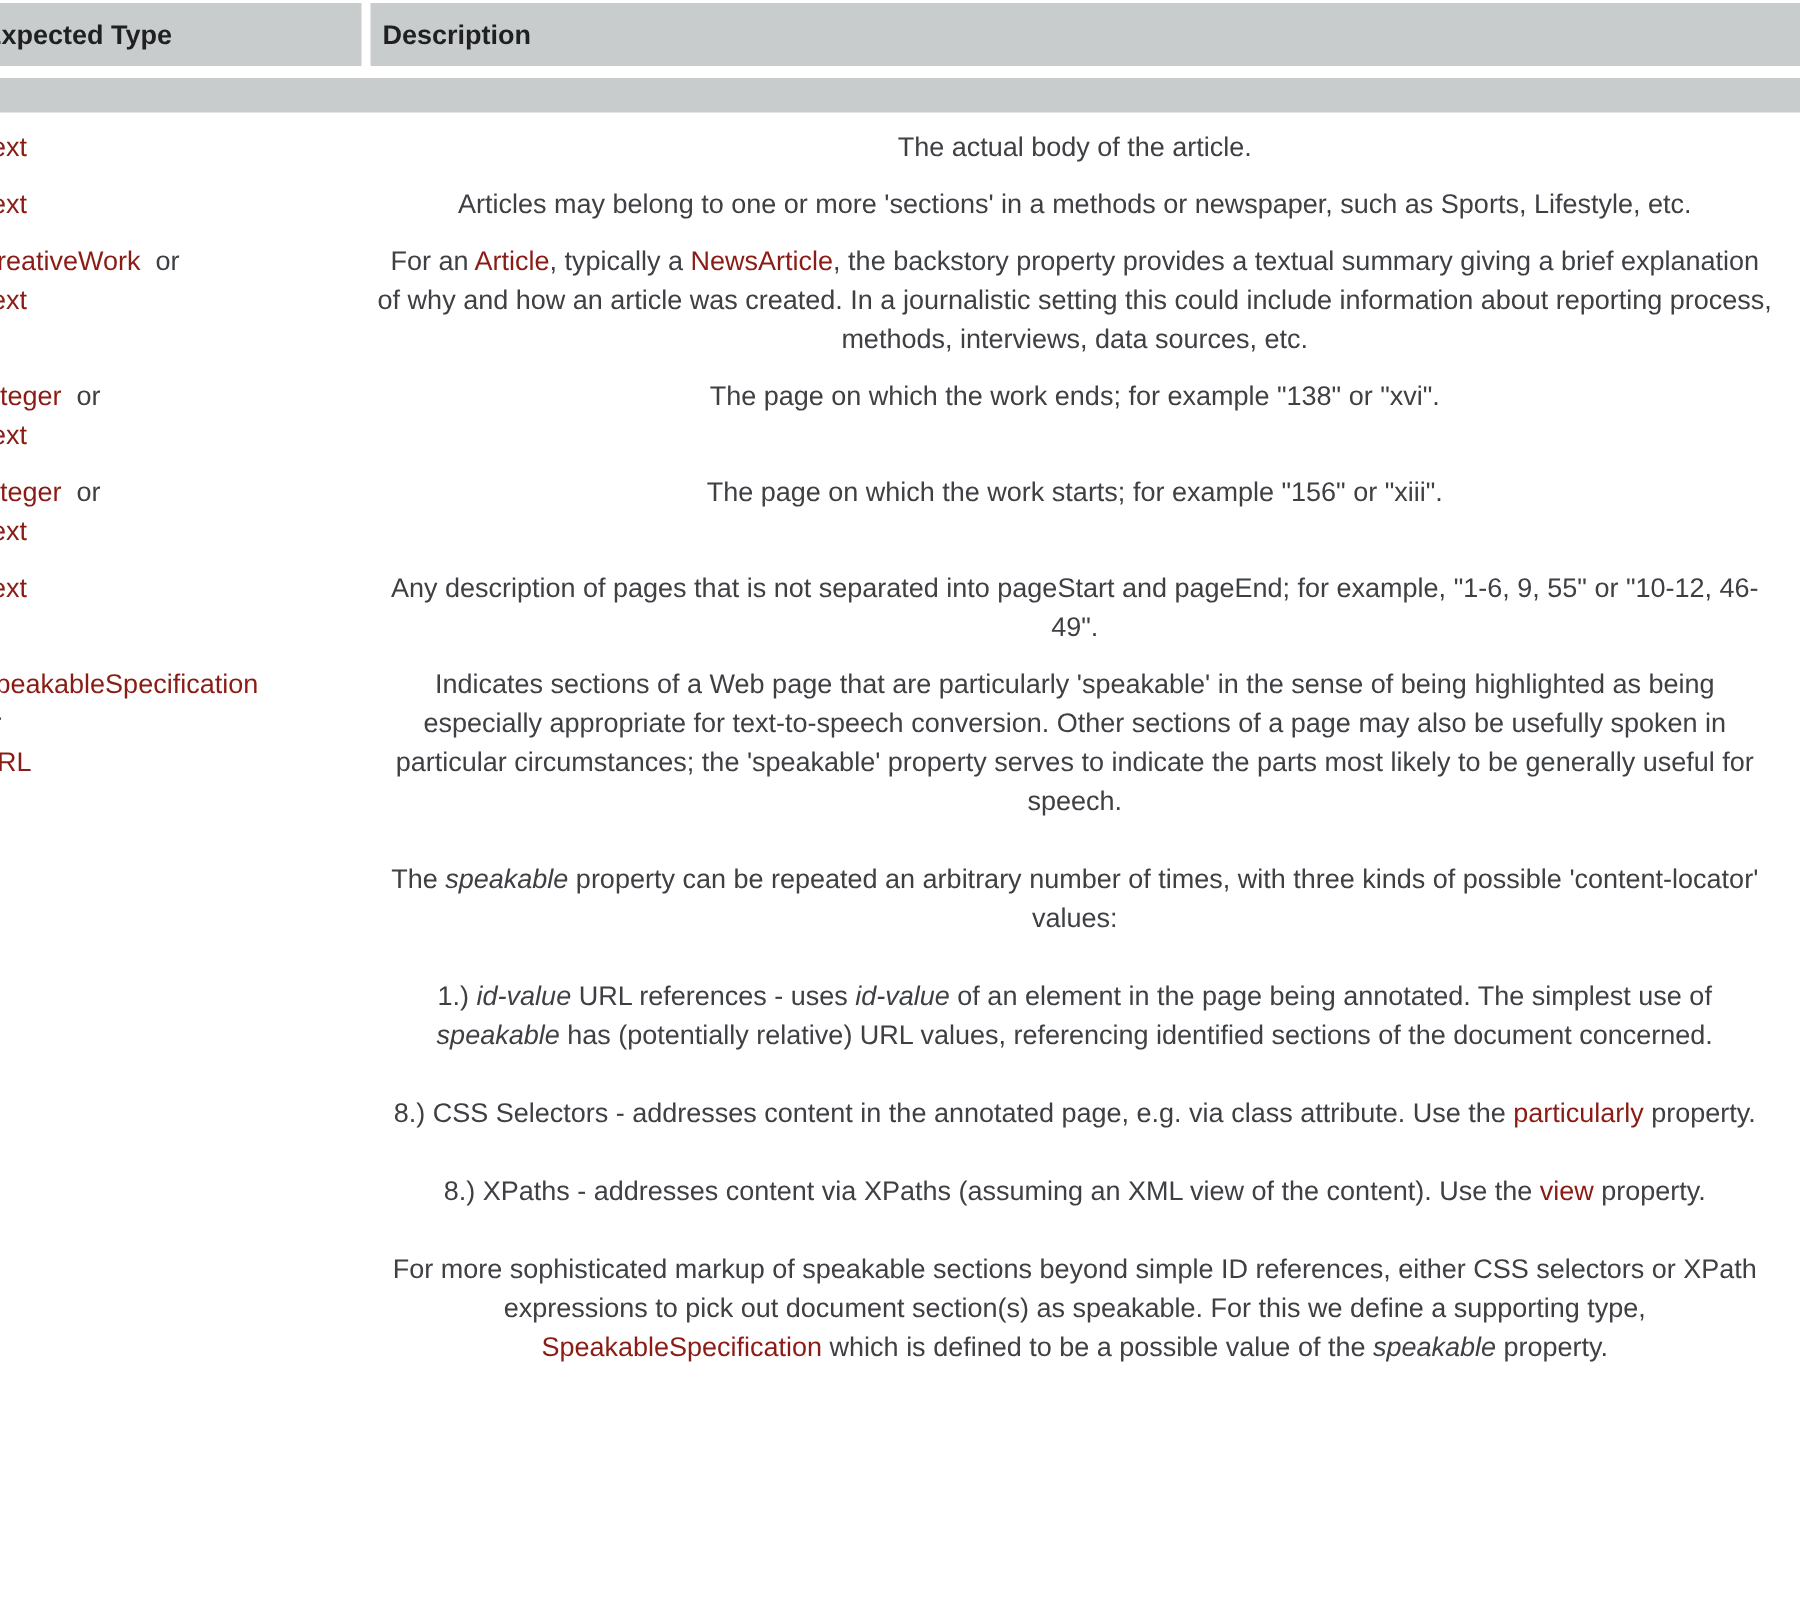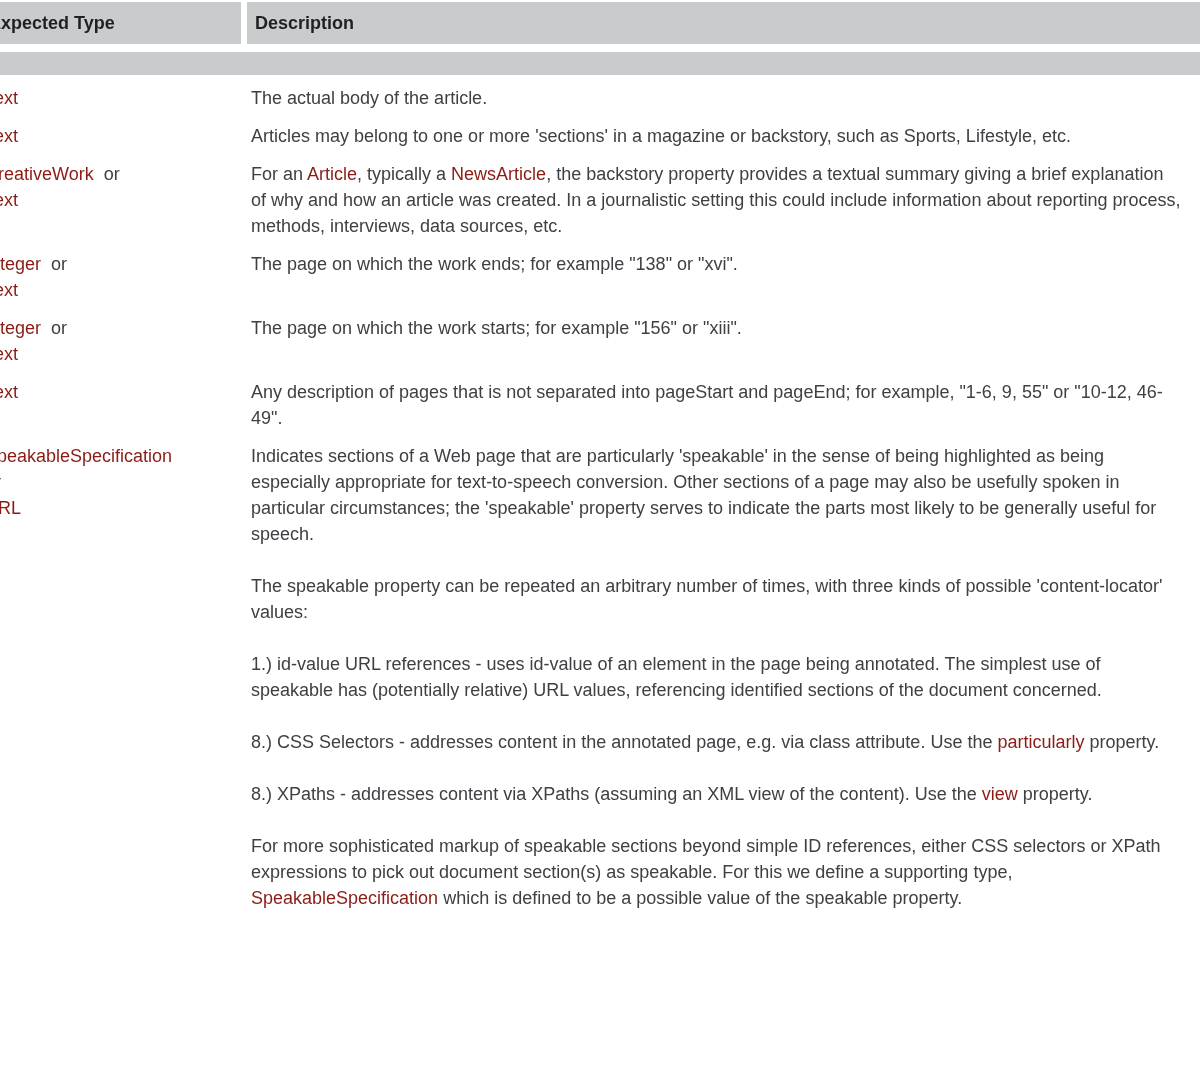--- a/index.html
+++ b/index.html
@@ -45,24 +45,24 @@
     color: #3e4044;
     padding: 2px 45px 2px 4px;
   }
   tr.sep-row td {
     background: #c9cccd;
     height: 23px;
     padding: 0;
   }
   td.type-cell { padding-right: 4px; }
   .tline { white-space: nowrap; }
-  .para { margin: 0 0 26px 0; }
+  .para { margin: 0 0 26px 0; text-align: center; }
   .para:last-child { margin-bottom: 0; }
   .lnk { color: #8b1c15; cursor: pointer; }
-  .em { }
+  .em { font-style: italic; }
   .txt { color: #3e4044; }
 </style>
 </head>
 <body>
 
 <div class="viewport">
   <table class="props">
     <colgroup>
       <col class="c1">
       <col class="c2">
@@ -84,21 +84,21 @@
           </td>
           <td>
             <div class="para"><span class="txt">The actual body of the article.</span></div>
           </td>
         </tr>
         <tr>
           <td class="type-cell">
             <div class="tline"><span class="lnk">Text</span></div>
           </td>
           <td>
-            <div class="para"><span class="txt">Articles may belong to one or more 'sections' in a magazine or backstory, such as Sports, Lifestyle, etc.</span></div>
+            <div class="para"><span class="txt">Articles may belong to one or more 'sections' in a methods or newspaper, such as Sports, Lifestyle, etc.</span></div>
           </td>
         </tr>
         <tr>
           <td class="type-cell">
             <div class="tline"><span class="lnk">CreativeWork</span><span class="txt">&nbsp; or</span></div>
             <div class="tline"><span class="lnk">Text</span></div>
           </td>
           <td>
             <div class="para"><span class="txt">For an </span><span class="lnk">Article</span><span class="txt">, typically a </span><span class="lnk">NewsArticle</span><span class="txt">, the backstory property provides a textual summary giving a brief explanation of why and how an article was created. In a journalistic setting this could include information about reporting process, methods, interviews, data sources, etc.</span></div>
           </td>

